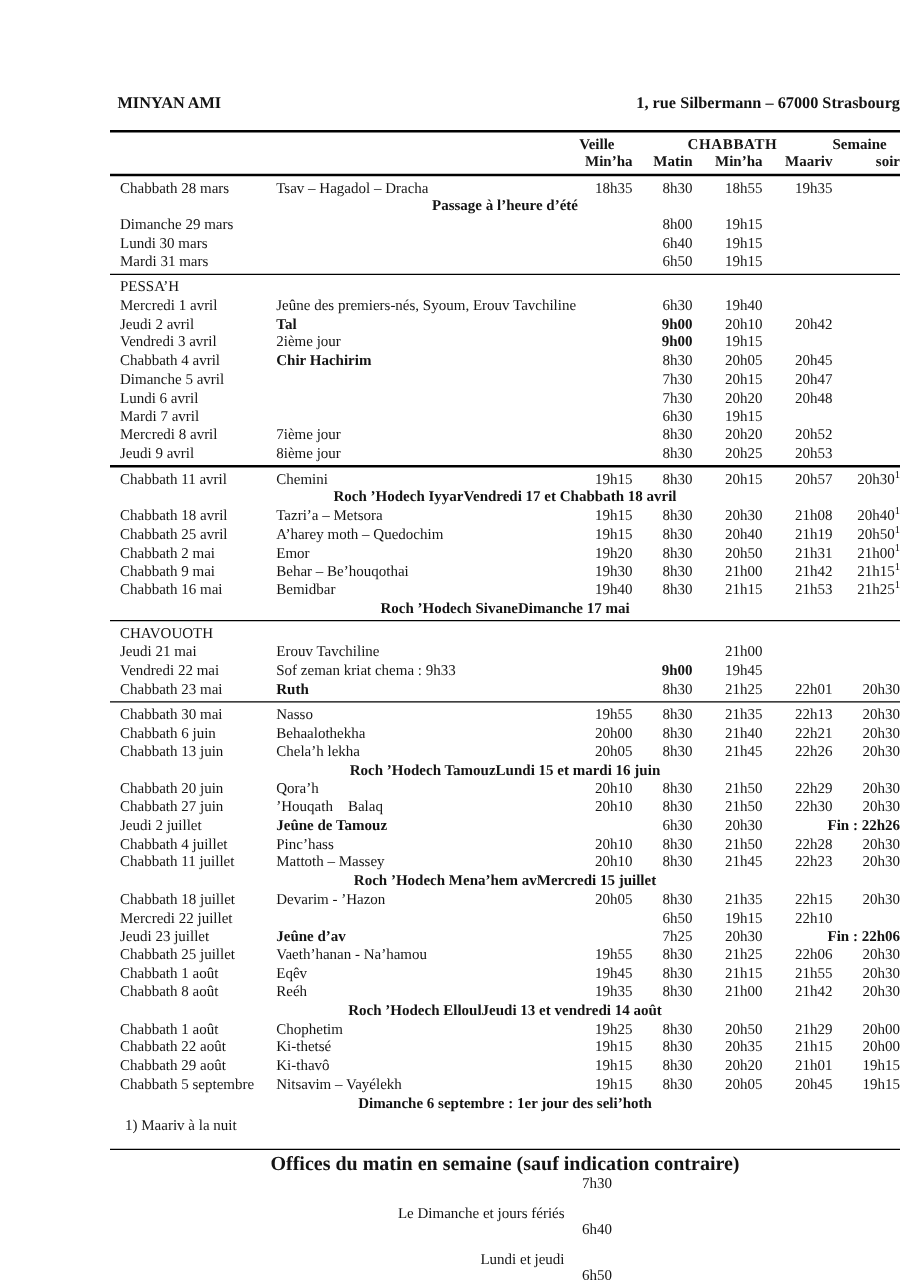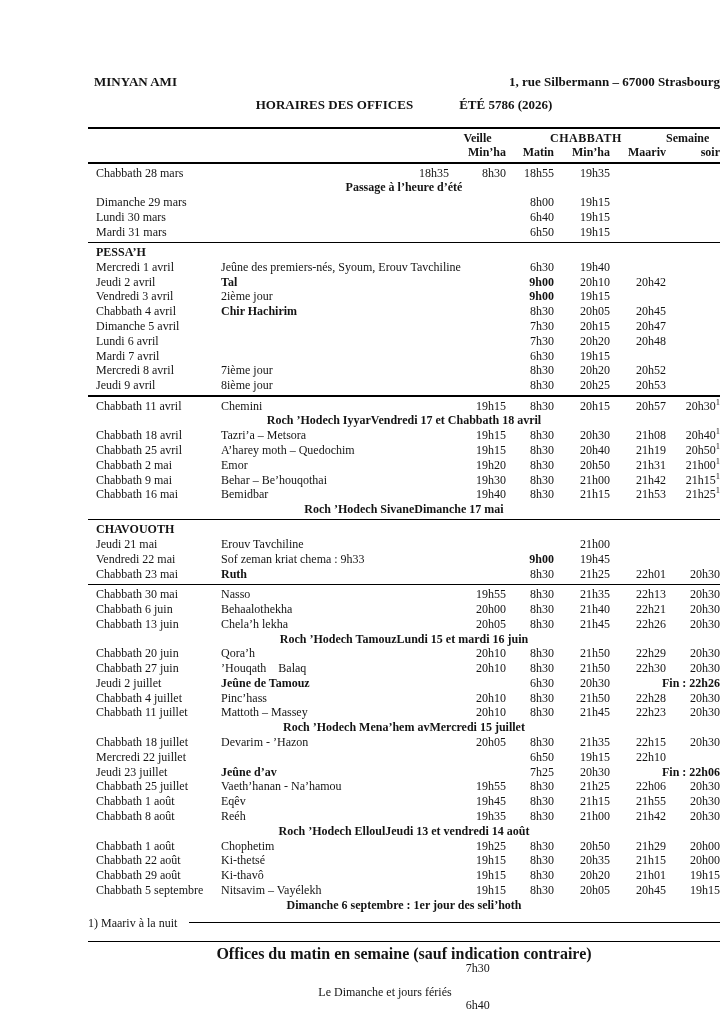--- a/index.html
+++ b/index.html
@@ -33,24 +33,24 @@
   sup { font-size:8.5px; line-height:0; }
 
   .thead { font-weight:bold; }
   .thead .c3  { grid-column:3; text-align:center; }
   .thead .c46 { grid-column:4/7; text-align:center; letter-spacing:0.5px; }
   .thead .c7  { grid-column:7; text-align:left; }
   .thead2 .h  { text-align:right; }
 
   .centerline { display:block; text-align:center; font-weight:bold; line-height:14.8px; }
   .gapright { }
-  .group { display:block; font-weight:bold; padding-left:8px; line-height:14.8px; }
+  .group { display:block; font-weight:normal; padding-left:8px; line-height:14.8px; }
 
   
-  .footnote-row { display:flex; align-items:baseline; margin-top:3px; line-height:14px; }
+  .footnote-row { display:flex; align-items:baseline; margin-top:3px; line-height:14px;flex-direction:column; }
   .footnote-row .tail { flex:1; border-bottom:1.5px solid #000; margin-left:12px;
                         transform:translateY(-4px); }
 
   
   .morning { text-align:center; margin-top:4px; }
   .morning-title { font-weight:bold; font-size:16px; line-height:15px; }
   .morning-grid { display:inline-grid; grid-template-columns:auto auto; column-gap:14px;
                   line-height:13.1px; margin-top:1px; }
   .morning-grid .lbl { text-align:right;margin-top:24px; }
   .morning-grid .tm  { text-align:left; }
@@ -59,24 +59,20 @@
 </style>
 </head>
 <body>
 
 <div class="page">
   <div class="content">
 
     <div class="hline1">
       <span>MINYAN AMI</span>
       <span>1, rue Silbermann – 67000 Strasbourg</span>
-    </div>
-    <div class="hline2">
-      <span>HORAIRES DES OFFICES</span>
-      <span>ÉTÉ 5786 (2026)</span>
     </div>
 
     <div class="rule top"></div>
 
     <div class="trow thead">
       <span class="c3">Veille</span>
       <span class="c46">CHABBATH</span>
       <span class="c7">Semaine</span>
     </div>
     <div class="trow thead thead2">
@@ -87,20 +83,21 @@
       <span class="cell h">Min’ha</span>
       <span class="cell h">Maariv</span>
       <span class="cell h">soir</span>
     </div>
 
     <div class="rule"></div>
 
     <div>
         <div class="trow">
           <span class="cell date">Chabbath 28 mars</span>
+          <span class="cell event">Tsav – Hagadol – Dracha</span>
           <span class="cell t">18h35</span>
           <span class="cell t">8h30</span>
           <span class="cell t">18h55</span>
           <span class="cell t">19h35</span>
           <span class="cell t"></span>
         </div>
         <div class="centerline"><span>Passage à l’heure d’été</span></div>
         <div class="trow">
           <span class="cell date">Dimanche 29 mars</span>
           <span class="cell event"></span>

